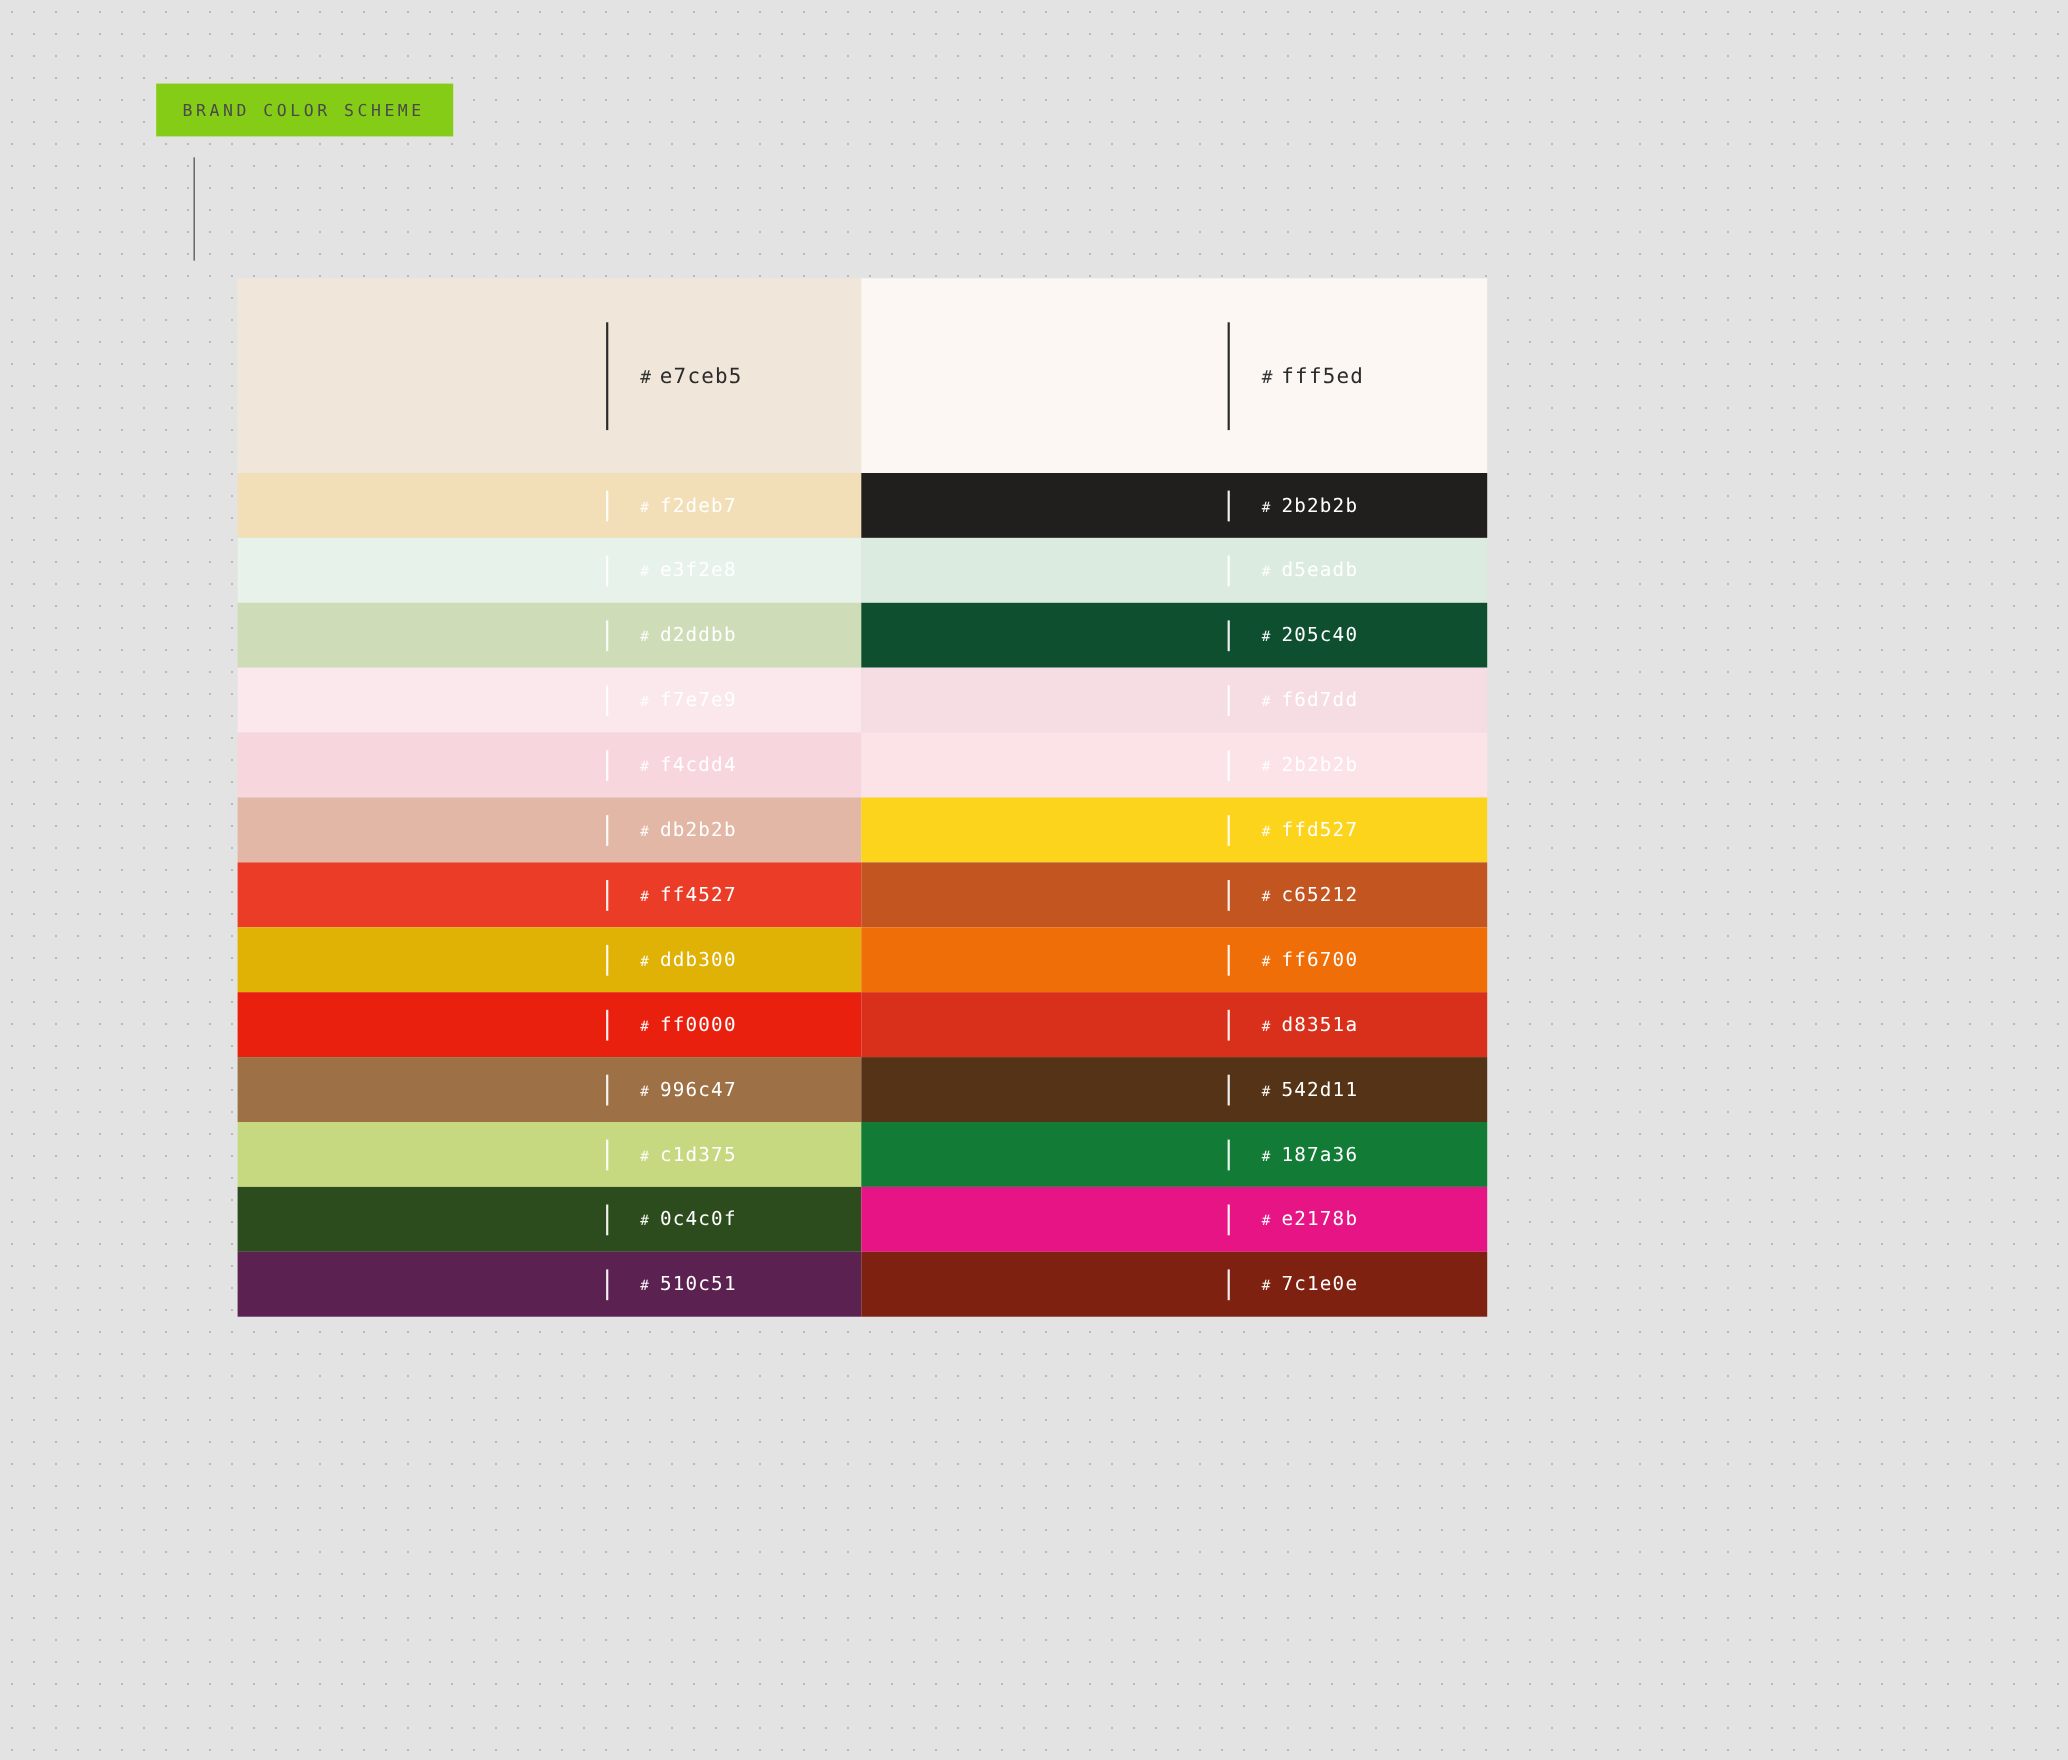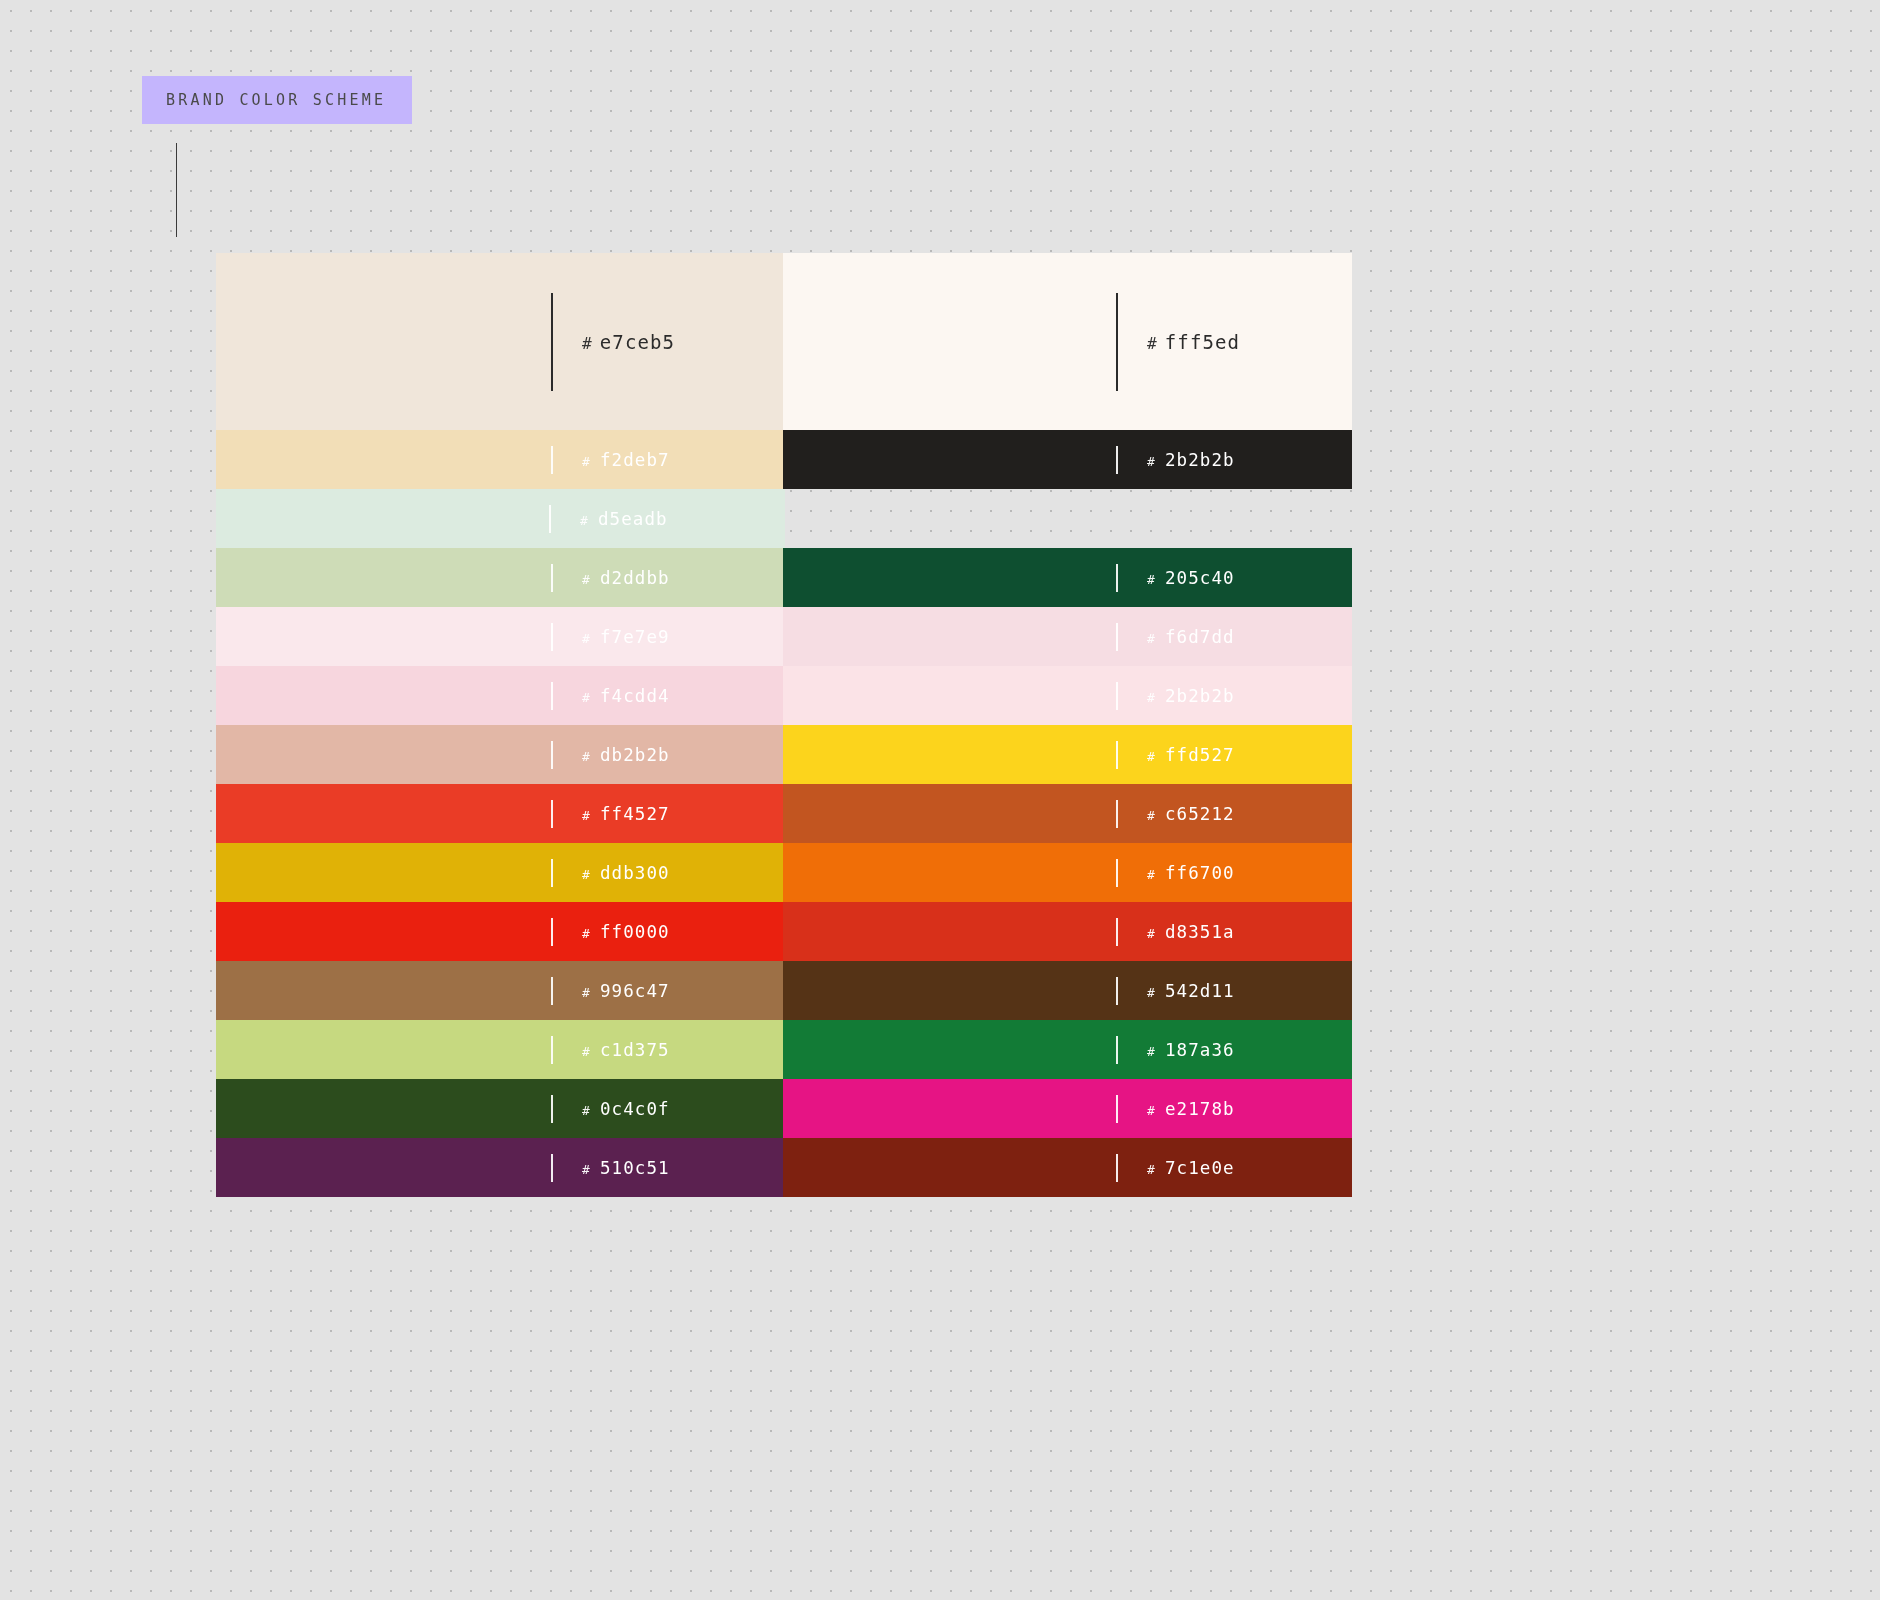--- a/index.html
+++ b/index.html
@@ -19,21 +19,21 @@
     position: relative;
   }
 
   
   .title-wrap {
     position: absolute;
     left: 142px;
     top: 76px;
   }
   .title-box {
-    background: #c4b5fd;
+    background: #84cc16;
     padding: 15px 26px 15px 24px;
     display: inline-block;
     box-sizing: border-box;
     height: 48px;
     line-height: 18px;
   }
   .title-text {
     font-family: "DejaVu Sans Mono", "Liberation Mono", monospace;
     font-size: 15px;
     letter-spacing: 3.2px;
@@ -160,20 +160,27 @@
       </div>
       <div class="swatch right" style="background: rgb(33, 31, 29);">
         <div class="tick" style="background: rgba(255, 255, 255, 0.92);"></div>
         <div class="hexlabel" style="color: rgb(255, 255, 255);">
           <span class="hexsign">#</span>
           <span class="hexvalue">2b2b2b</span>
         </div>
       </div>
     </div>
     <div class="prow">
+      <div class="swatch left" style="background: rgb(230, 242, 234);">
+        <div class="tick" style="background: rgba(255, 255, 255, 0.92);"></div>
+        <div class="hexlabel" style="color: rgb(255, 255, 255);">
+          <span class="hexsign">#</span>
+          <span class="hexvalue">e3f2e8</span>
+        </div>
+      </div>
       <div class="swatch right" style="background: rgb(220, 235, 224);">
         <div class="tick" style="background: rgba(255, 255, 255, 0.92);"></div>
         <div class="hexlabel" style="color: rgb(255, 255, 255);">
           <span class="hexsign">#</span>
           <span class="hexvalue">d5eadb</span>
         </div>
       </div>
     </div>
     <div class="prow">
       <div class="swatch left" style="background: rgb(206, 220, 183);">

